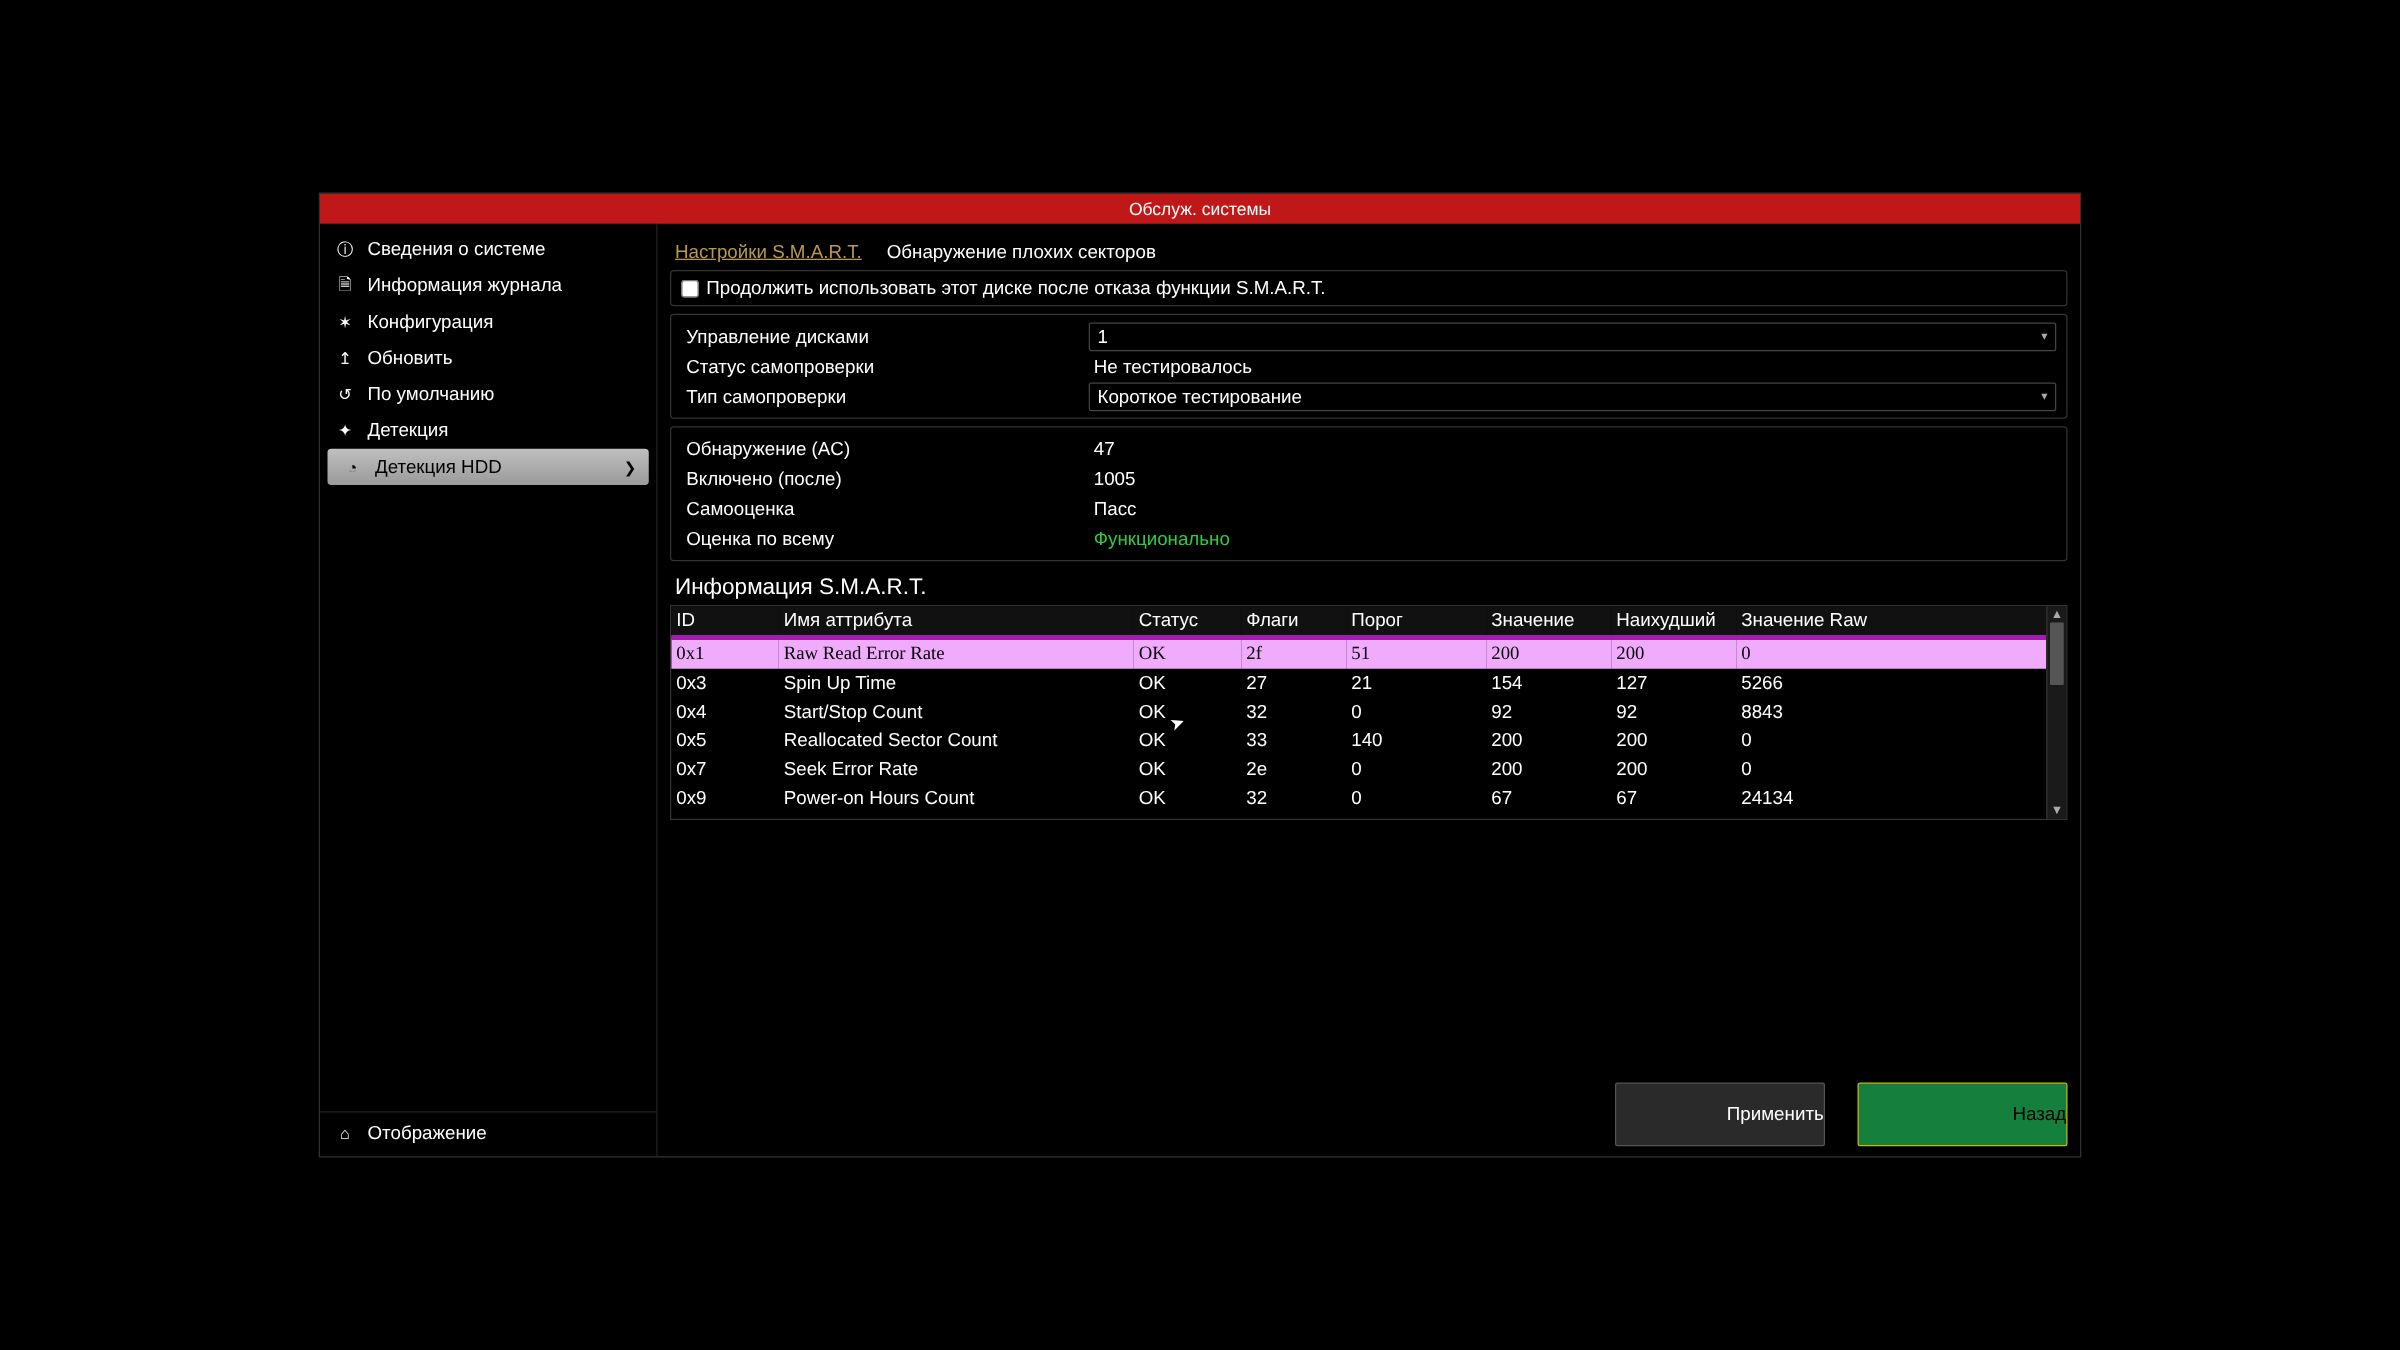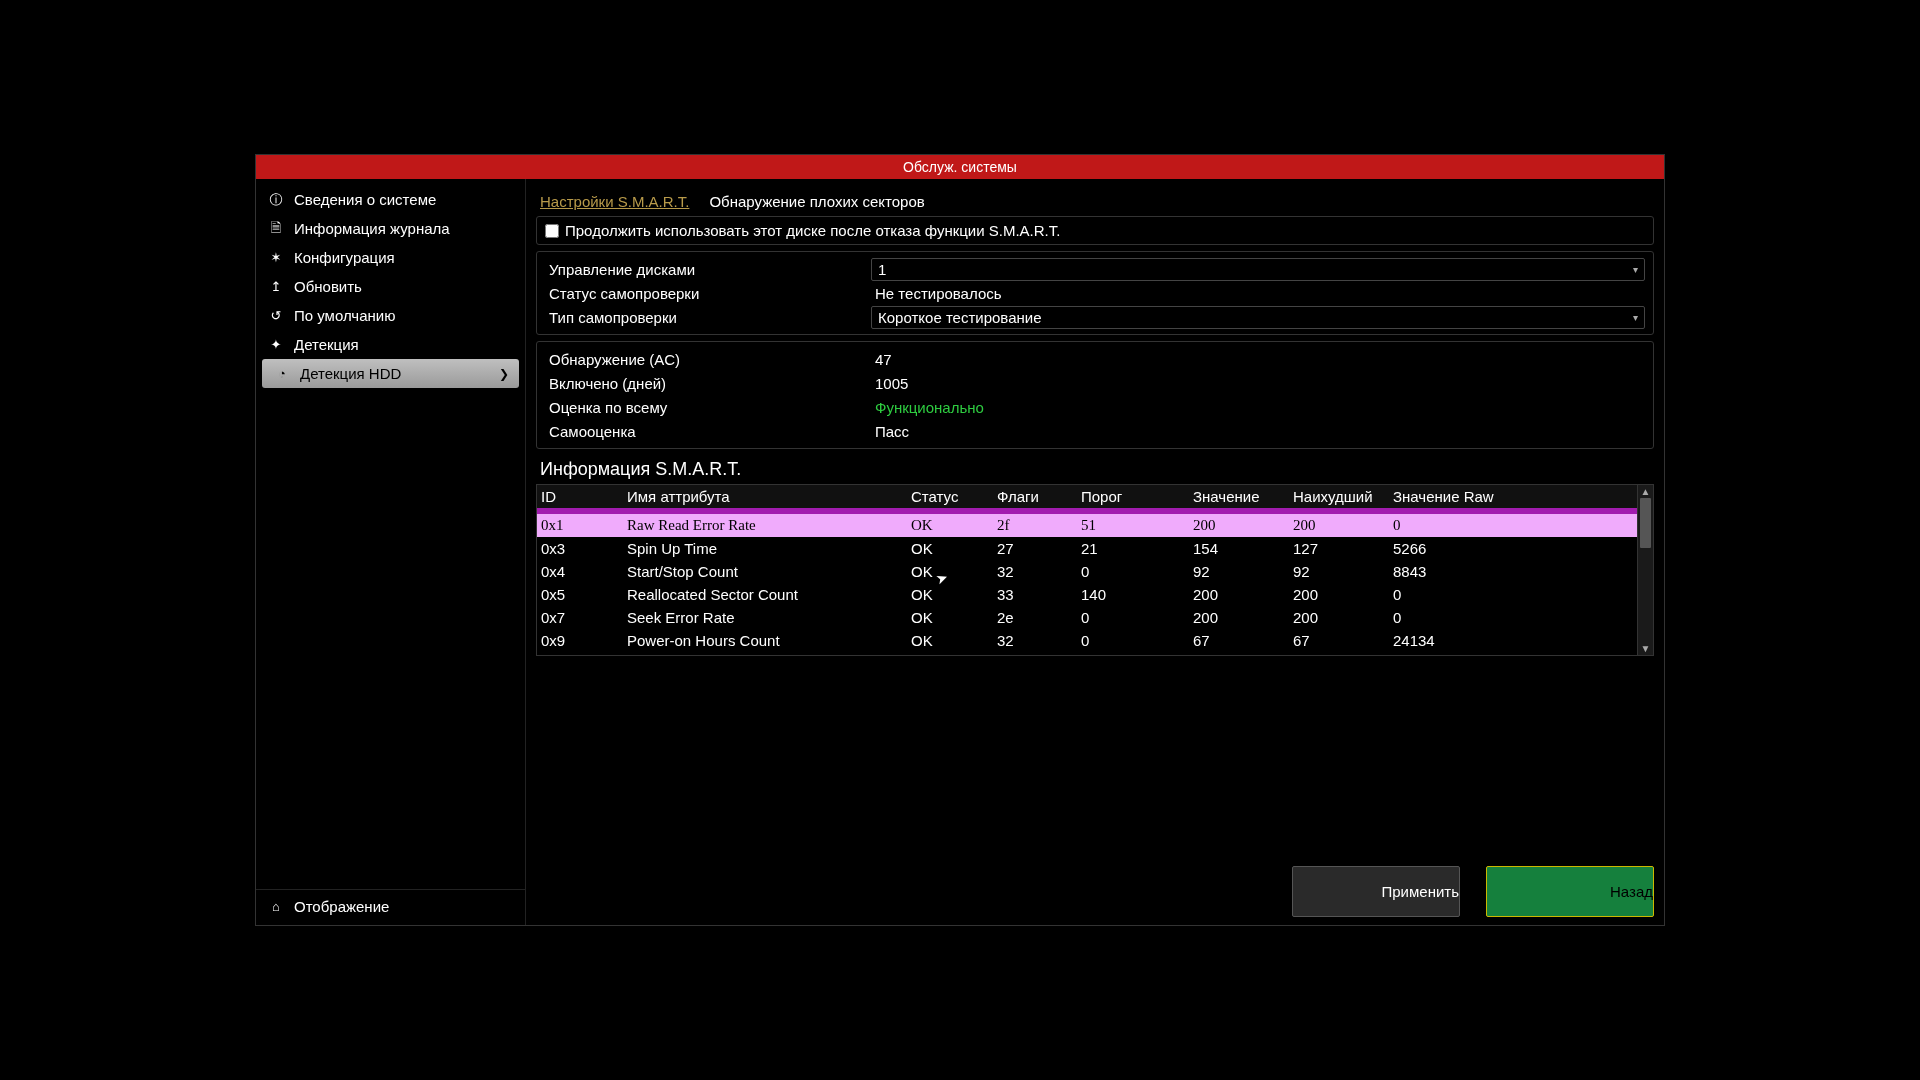--- a/index.html
+++ b/index.html
@@ -168,21 +168,21 @@
 table {
   width: 100%;
   border-collapse: collapse;
   font-size: 15px;
 }
 thead th {
   text-align: left;
   font-weight: normal;
   padding: 3px 4px;
   background: #111;
-  border-bottom: 6px solid #a21caf;
+  border-bottom: 4px solid #a21caf;
 }
 tbody td {
   padding: 3px 4px;
 }
 tbody tr.selected {
   background: #f0abfc;
   color: #000;
   font-family: Liberation Serif, serif;
 }
 tbody tr.partial td {
@@ -334,30 +334,30 @@
           </div>
         </div>
       </div>
 
       <div class="panel field-group">
         <div class="field-row">
           <div class="field-label">Обнаружение (AC)</div>
           <div class="field-value">47</div>
         </div>
         <div class="field-row">
-          <div class="field-label">Включено (дней)</div>
+          <div class="field-label">Включено (после)</div>
           <div class="field-value">1005</div>
+        </div>
+        <div class="field-row">
+          <div class="field-label">Самооценка</div>
+          <div class="field-value">Пасс</div>
         </div>
         <div class="field-row">
           <div class="field-label">Оценка по всему</div>
           <div class="field-value green">Функционально</div>
-        </div>
-        <div class="field-row">
-          <div class="field-label">Самооценка</div>
-          <div class="field-value">Пасс</div>
         </div>
       </div>
 
       <div class="section-label">Информация S.M.A.R.T.</div>
 
       <div class="table-wrap">
         <div class="table-scroll">
           <table>
             <thead>
               <tr>

